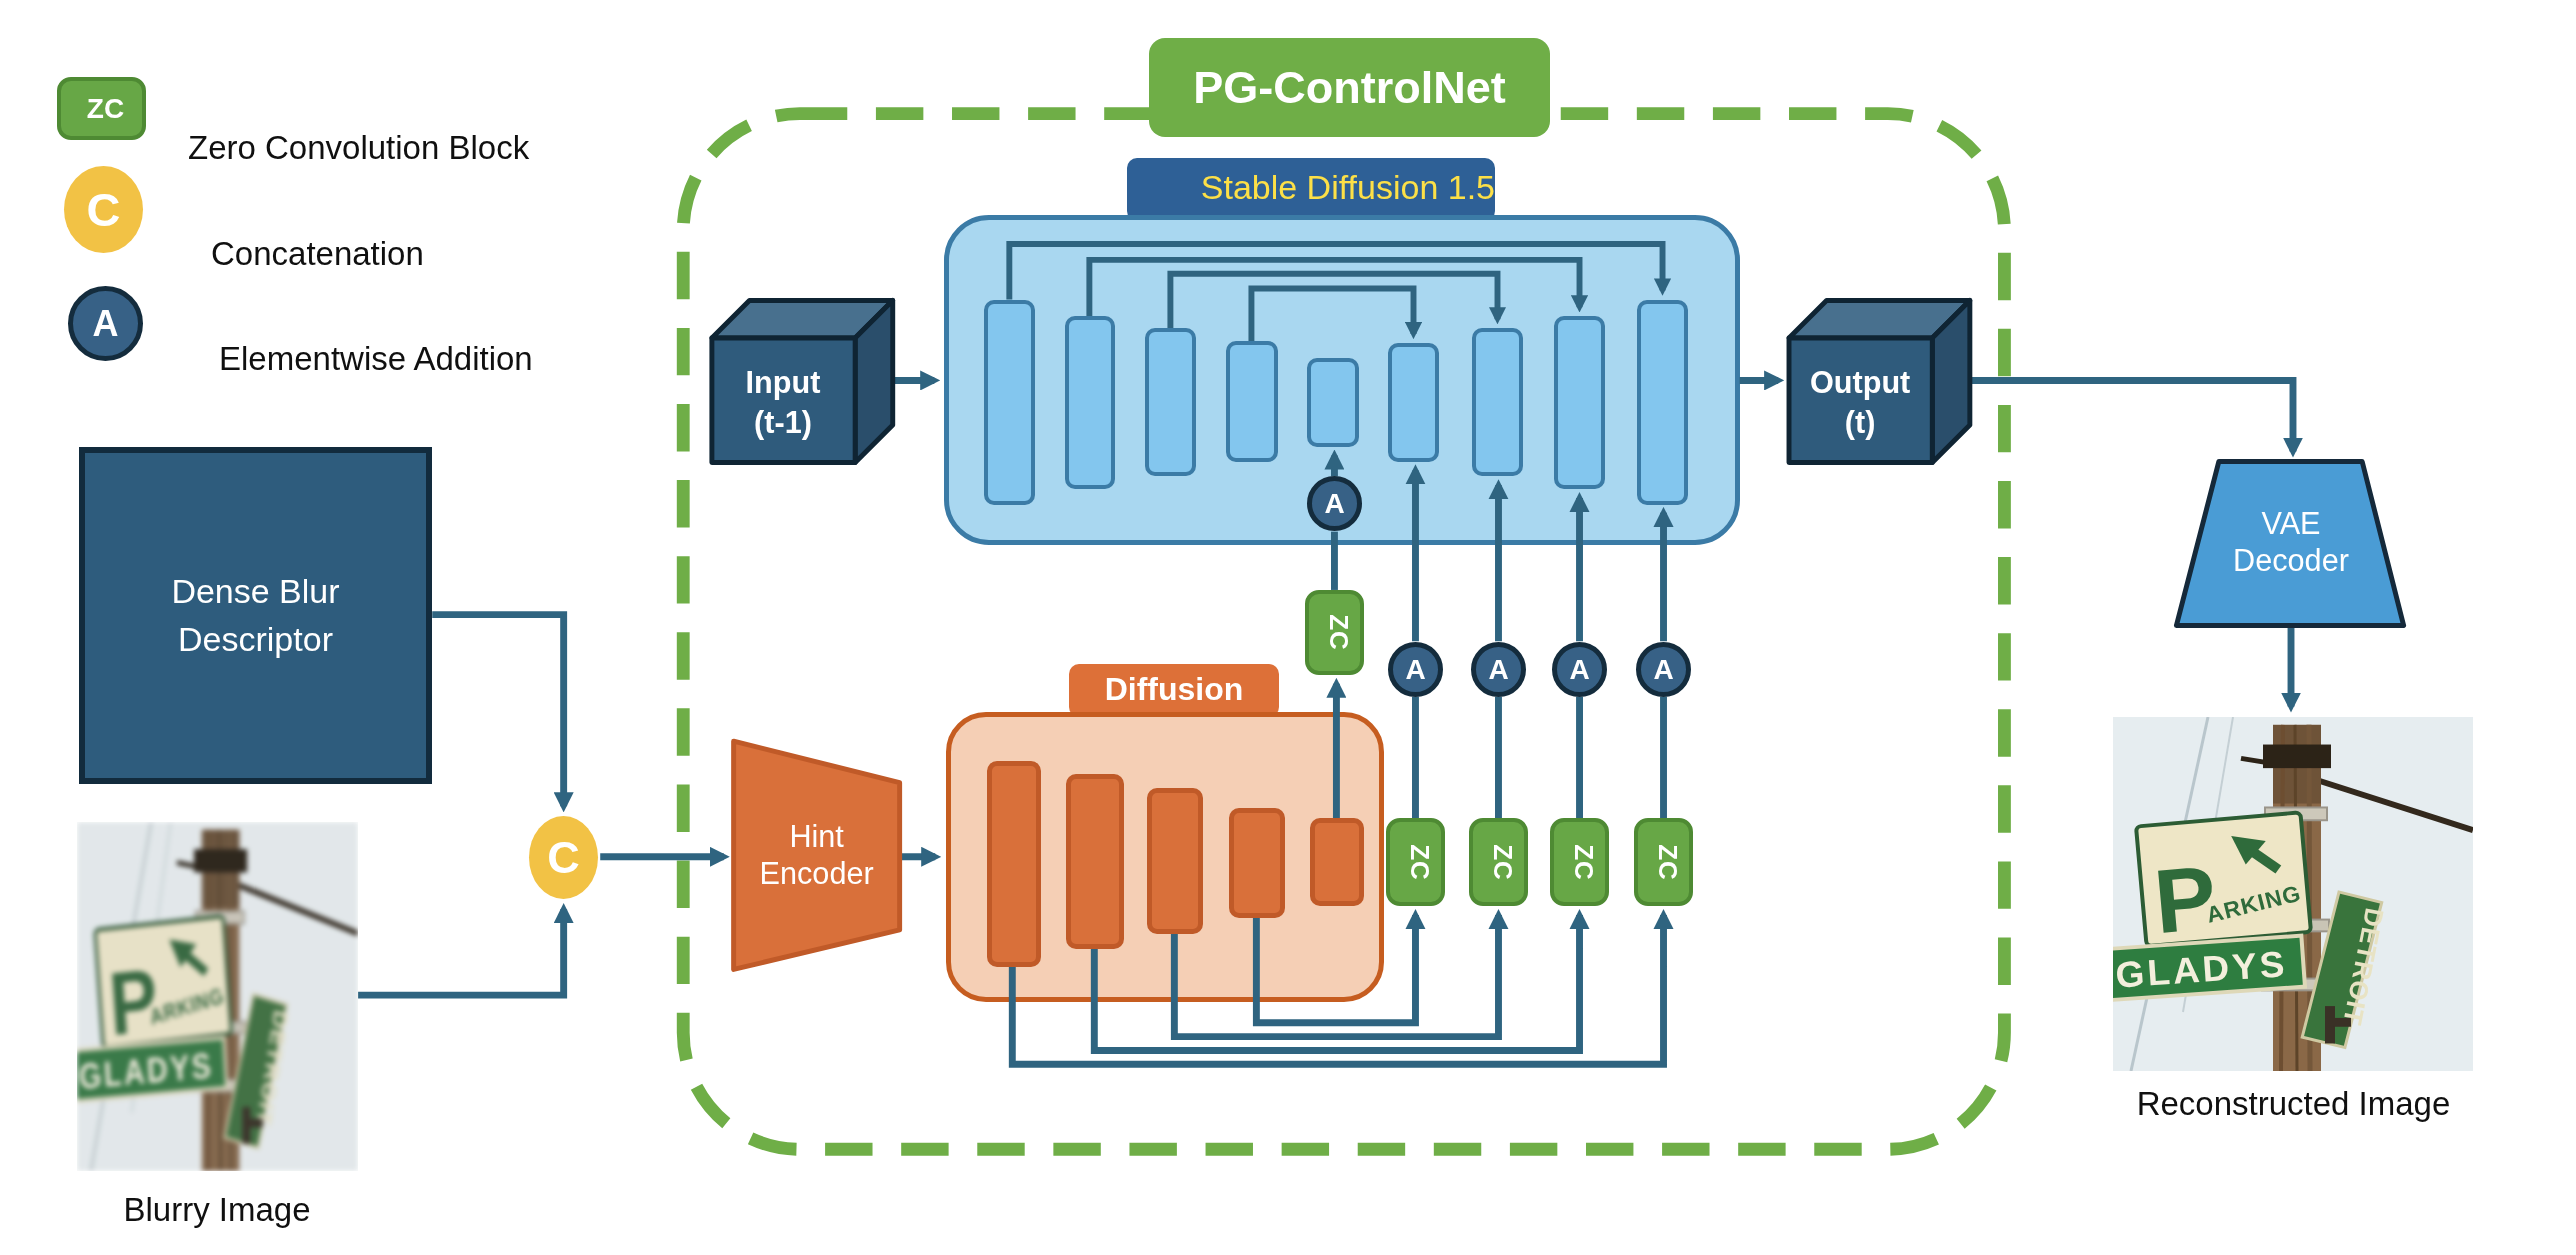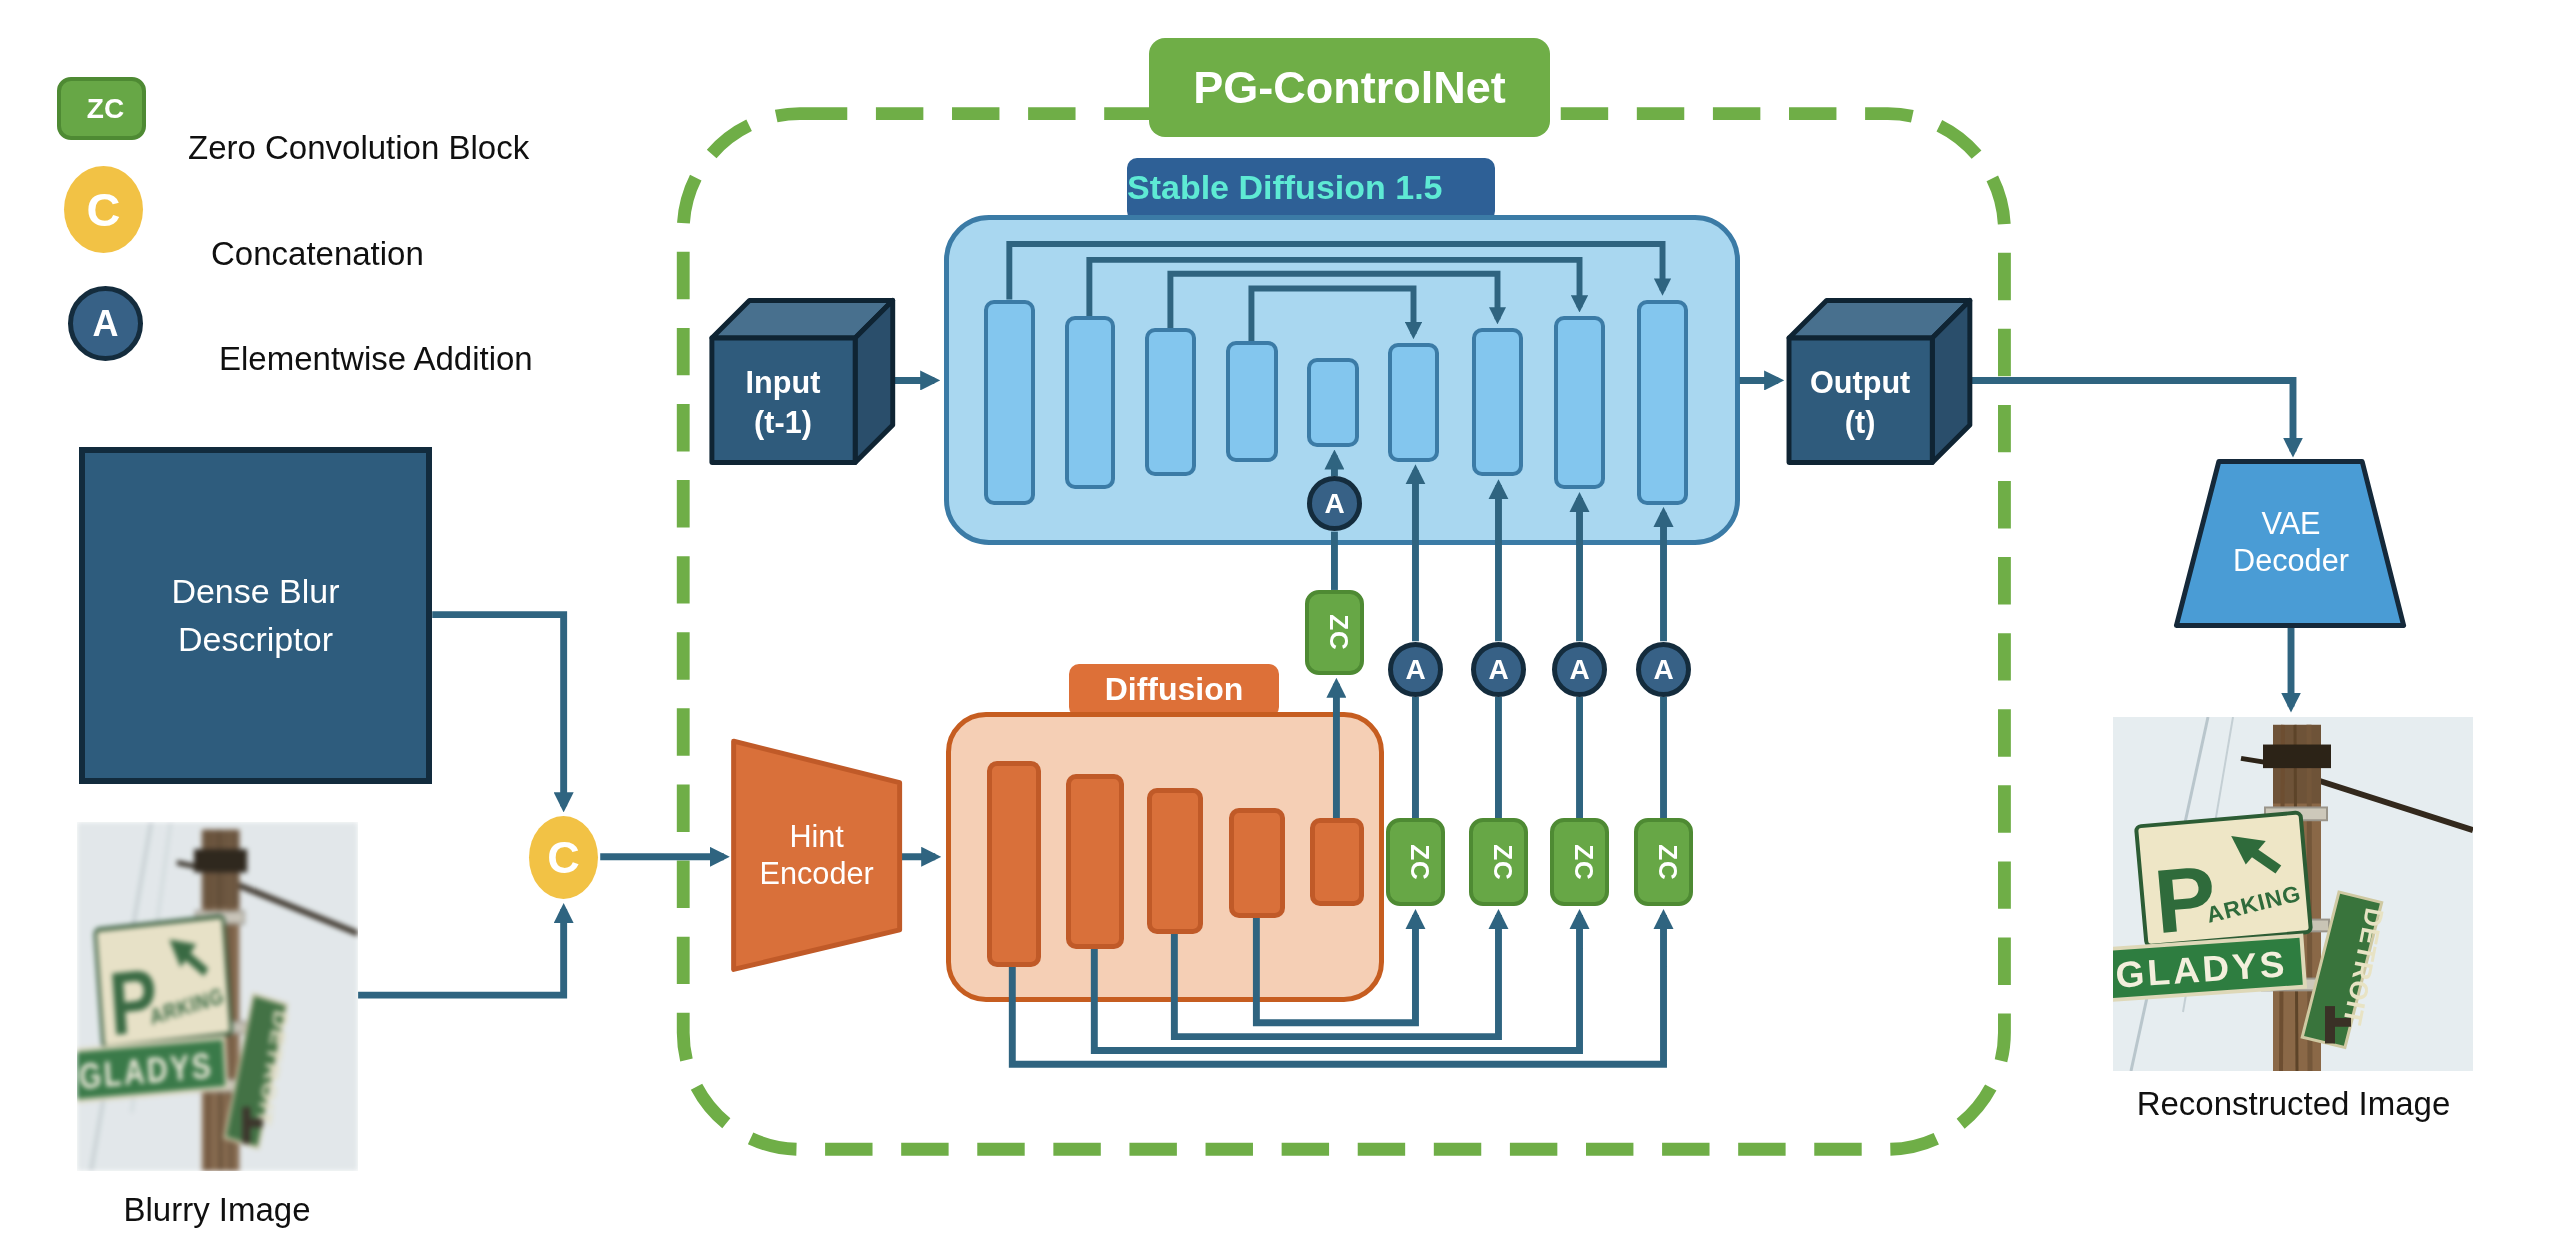--- a/index.html
+++ b/index.html
@@ -17,22 +17,22 @@
   .zc-vert span{display:block;transform:rotate(90deg);letter-spacing:1px;}
   .a-node{background:#376186;border:5px solid #142c3d;border-radius:50%;color:#fff;
           display:flex;align-items:center;justify-content:center;font-weight:600;}
   .c-node{background:#f2c245;border-radius:50%;color:#fff;
           display:flex;align-items:center;justify-content:center;font-weight:600;}
 
   .box-dark{background:#2e5c7d;border:6px solid #122b3d;color:#fff;text-align:right;
             display:flex;flex-direction:column;align-items:center;justify-content:center;}
 
   .sd-container{background:#a9d7f0;border:5px solid #3b7ba6;border-radius:45px;}
-  .sd-header{background:#2e6096;border-radius:10px;color:#5eead4;text-align:left;
-             font-size:34px;font-weight:700;}
+  .sd-header{background:#2e6096;border-radius:10px;color:#fde047;text-align:right;
+             font-size:34px;font-weight:400;}
   .sd-block{background:#83c6ee;border:4px solid #3b7ba6;border-radius:10px;}
 
   .cn-container{background:#f5cfb5;border:5px solid #c65d20;border-radius:40px;}
   .cn-header{background:#dd7038;border-radius:10px;color:#fff;text-align:center;
              font-size:32px;font-weight:600;}
   .cn-block{background:#d9703a;border:5px solid #c05a28;border-radius:10px;}
 
   .pg-title{background:#6fae47;border-radius:16px;color:#fff;text-align:center;
             font-size:45px;font-weight:600;}
 

